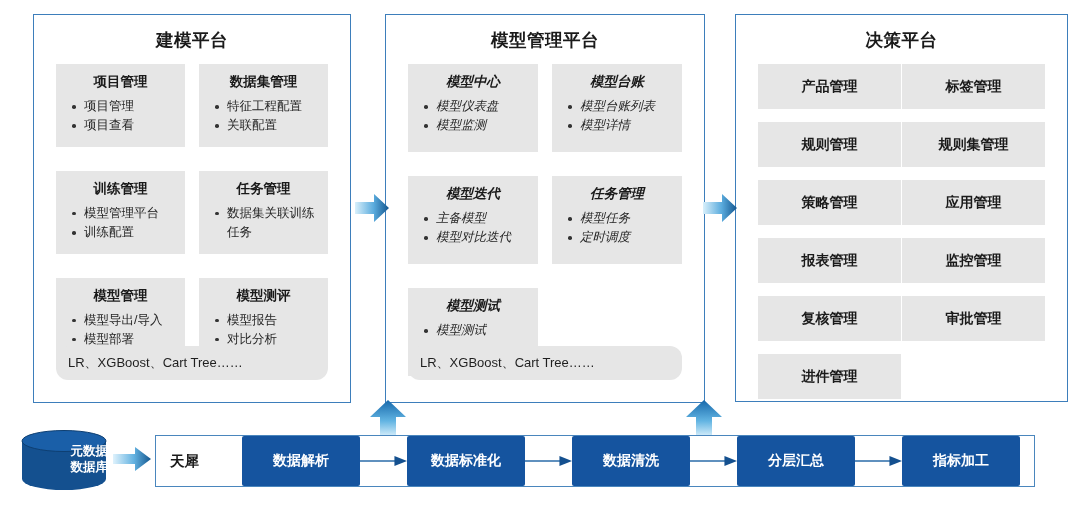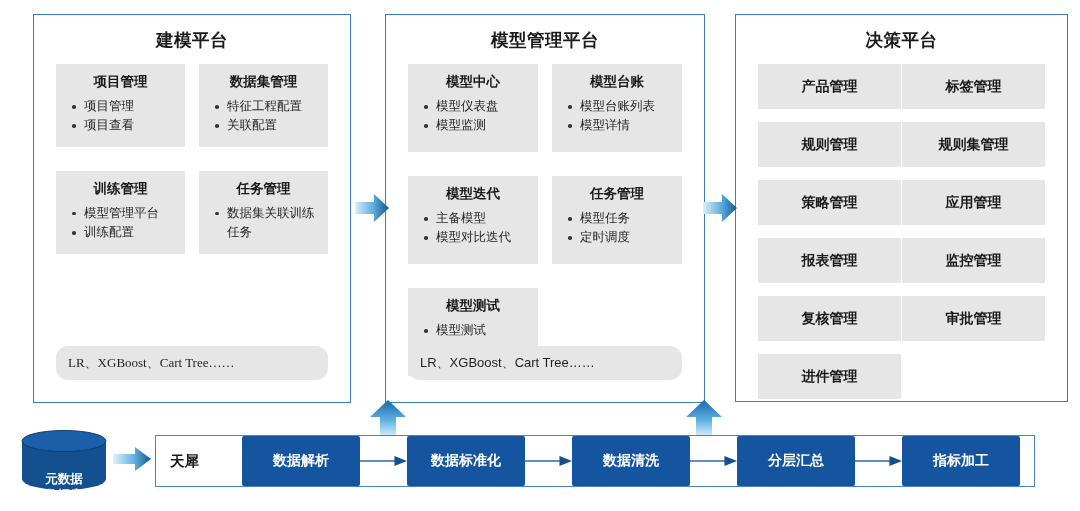--- a/index.html
+++ b/index.html
@@ -19,21 +19,21 @@
     height: 511px;
     background: #ffffff;
   }
 
   
   .panel {
     position: absolute;
     border: 1.6px solid #3d7ebb;
     background: #ffffff;
   }
-  #panel-modeling  { left: 33px;  top: 14px; width: 318px; height: 389px; font-family: Liberation Serif, serif; }
+  #panel-modeling  { left: 33px;  top: 14px; width: 318px; height: 389px; }
   #panel-mgmt      { left: 385px; top: 14px; width: 320px; height: 389px; }
   #panel-decision  { left: 735px; top: 14px; width: 333px; height: 388px; }
 
   .panel-title {
     text-align: center;
     font-size: 17.5px;
     font-weight: bold;
     color: #1a1a1a;
     letter-spacing: 0.5px;
     margin-top: 13px;
@@ -82,21 +82,21 @@
     position: absolute;
     left: 2px;
     top: 8px;
     width: 3.5px;
     height: 3.5px;
     background: #333333;
     border-radius: 50%;
   }
 
   
-  .card.tall { min-height: 88px; }
+  .card.tall { min-height: 88px; font-style: italic; }
 
   
   .algo-bar {
     background: #e6e6e6;
     font-size: 13px;
     color: #1f1f1f;
     padding: 8px 12px;
     margin-top: 2px;
     border-radius: 12px;
   }
@@ -152,27 +152,26 @@
     top: 430px;
     width: 88px;
     height: 60px;
   }
   #db-cylinder svg { display: block; }
   .db-label {
     position: absolute;
     left: 0;
     top: 14px;
     width: 88px;
-    text-align: center;
+    text-align: right;
     font-size: 12.5px;
     font-weight: bold;
     color: #ffffff;
     line-height: 1.25;
     pointer-events: none;
-    margin-top: 28px;
   }
 
   
   #arrow-db {
     position: absolute;
     left: 113px;
     top: 446px;
     width: 38px;
     height: 26px;
   }
@@ -254,20 +253,36 @@
           </ul>
         </div>
         <div class="card">
           <div class="card-title">任务管理</div>
           <ul>
             <li>数据集关联训练任务</li>
           </ul>
         </div>
       </div>
 
+      <div class="card-row">
+        <div class="card">
+          <div class="card-title">模型管理</div>
+          <ul>
+            <li>模型导出/导入</li>
+            <li>模型部署</li>
+          </ul>
+        </div>
+        <div class="card">
+          <div class="card-title">模型测评</div>
+          <ul>
+            <li>模型报告</li>
+            <li>对比分析</li>
+          </ul>
+        </div>
+      </div>
 
     </div>
     <div class="algo-bar">LR、XGBoost、Cart Tree……</div>
   </section>
 
   <section class="panel" id="panel-mgmt">
     <div class="panel-title">模型管理平台</div>
     <div class="panel-body">
 
       <div class="card-row">

